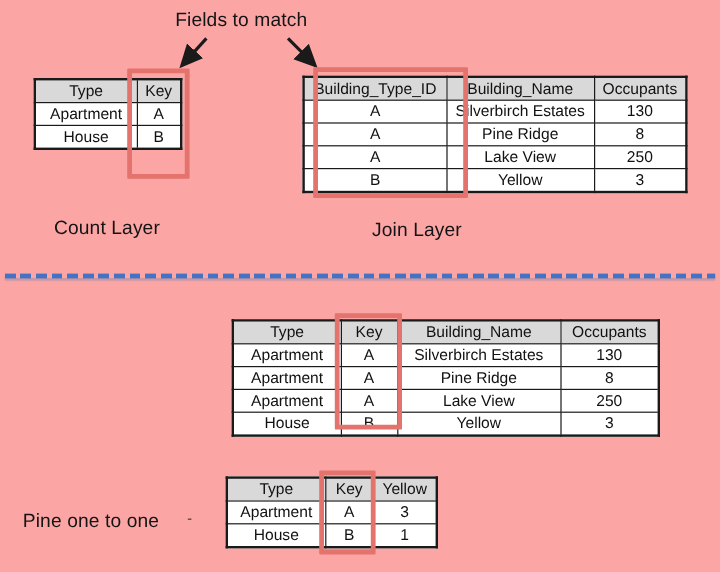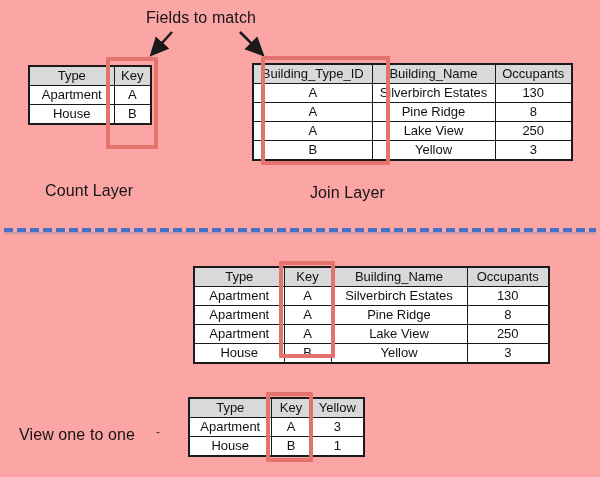--- a/index.html
+++ b/index.html
@@ -140,21 +140,21 @@
       <tr>
         <td>House</td>
         <td>B</td>
         <td>Yellow</td>
         <td>3</td>
       </tr>
     </tbody>
   </table>
   <div class="redrect" style="left:279px;top:261px;width:56px;height:97px"></div>
 
-  <div class="label" style="left:19px;top:426px">View one to one</div>
+  <div class="label" style="left:19px;top:426px">Pine one to one</div>
   <div class="stray" style="left:156px;top:430px">-</div>
 
   <table class="tbl" style="left:188px;top:397px">
     <colgroup>
         <col style="width:82px">
         <col style="width:40px">
         <col style="width:53px">
       </colgroup>
     <thead>
       <tr>

